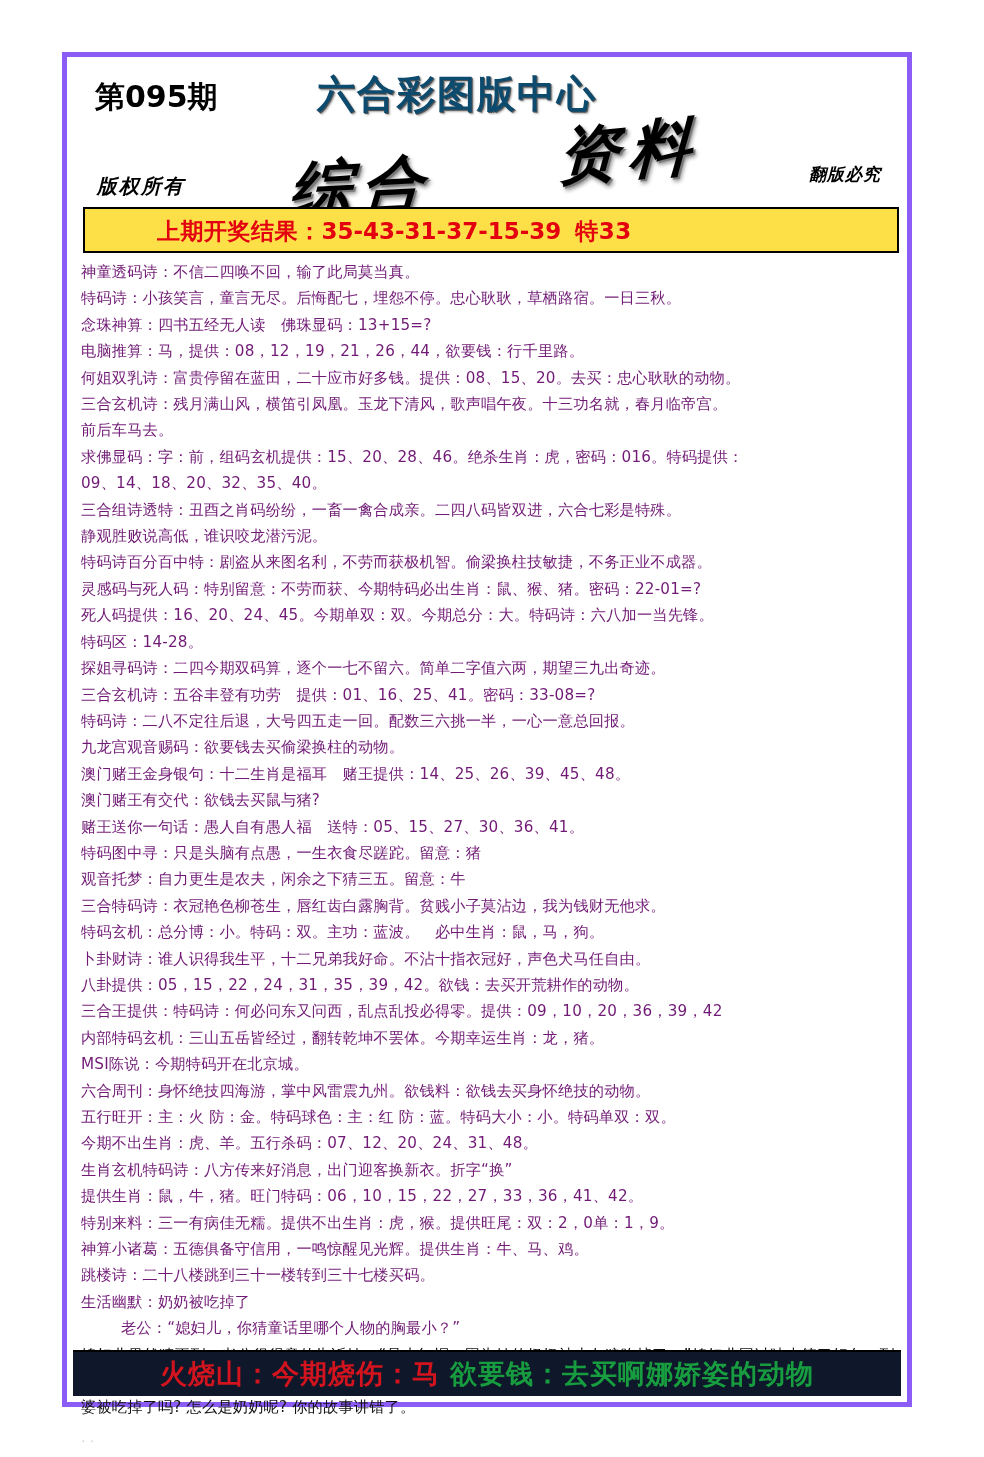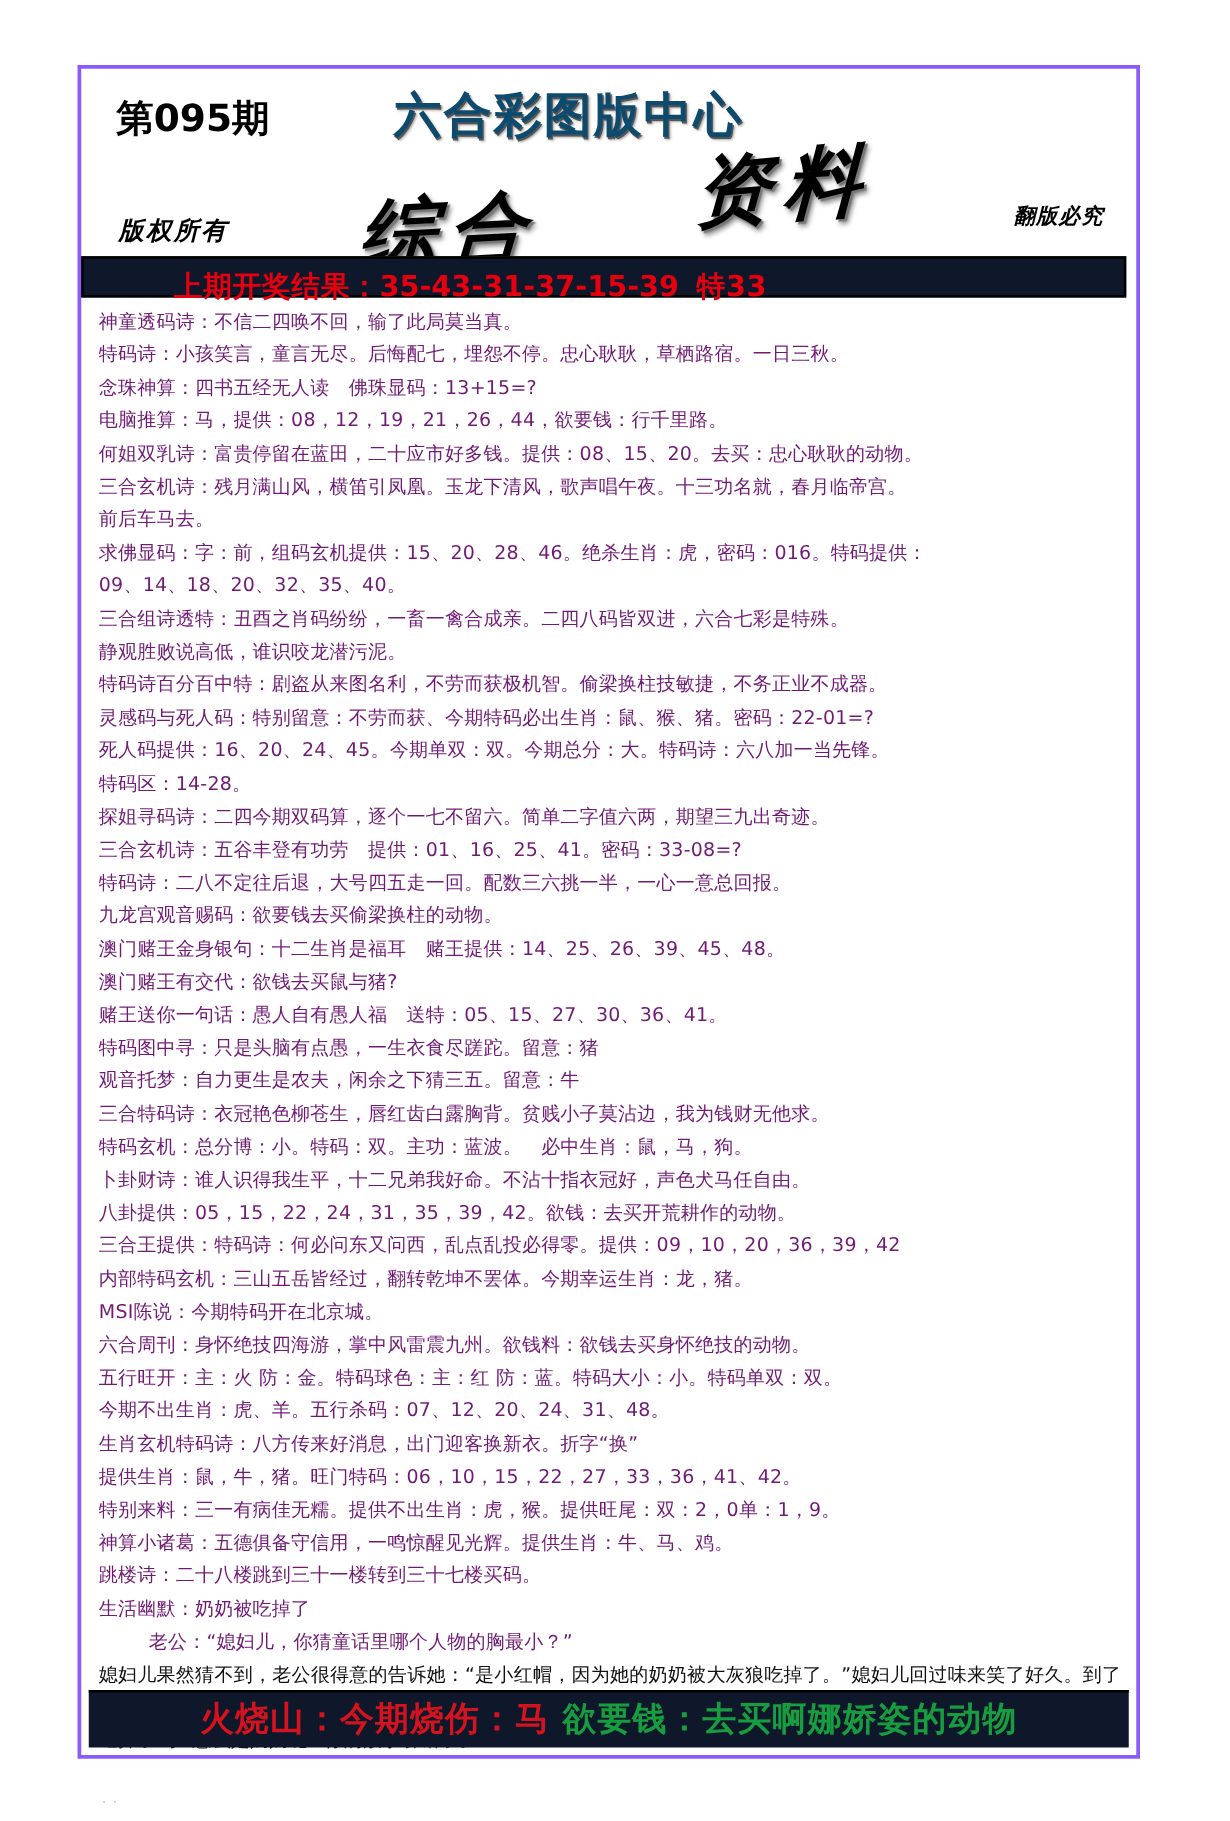--- a/index.html
+++ b/index.html
@@ -24,21 +24,21 @@
     height: 1457px;
     background: #ffffff;
   }
 
   #sheet {
     position: absolute;
     left: 62px;
     top: 52px;
     width: 850px;
     height: 1355px;
-    border: 3px solid #8b5cf6;
+    border: 5px solid #8b5cf6;
     background: #ffffff;
     box-sizing: border-box;
   }
 
   
   .header {
     position: relative;
     height: 150px;
     width: 100%;
     overflow: hidden;
@@ -123,25 +123,25 @@
     left: 268px;
     top: 2px;
     font-size: 62px;
     letter-spacing: 10px;
     transform: rotate(-5deg) skewX(-7deg);
   }
 
   
   .result-bar {
     position: relative;
-    margin: 0 8px 0 0;
+    margin: 0 8px 0 16px;
     border: 2px solid #000;
-    height: 33px;
+    height: 46px;
     box-sizing: border-box;
-    background: #0f172a;
+    background: #fde047;
   }
   .result-text {
     position: absolute;
     left: 72px;
     top: 7px;
     font-size: 23px;
     font-weight: bold;
     color: #e3000f;
     white-space: nowrap;
     letter-spacing: 0.5px;

